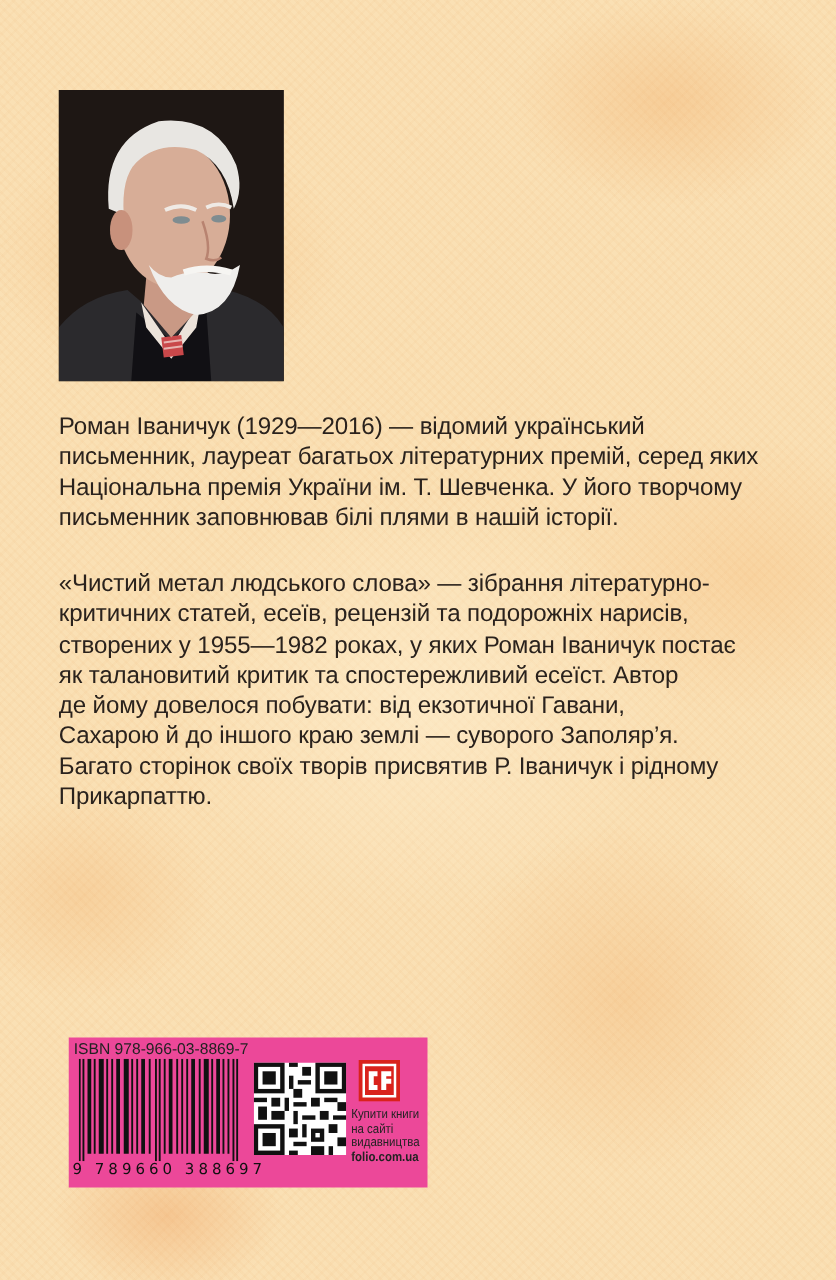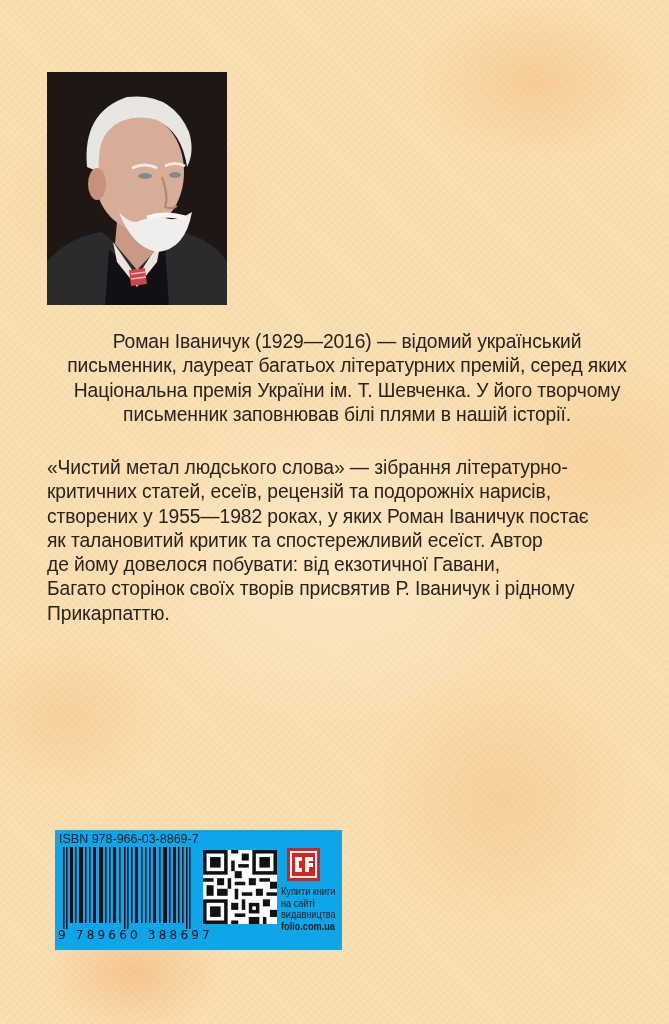--- a/index.html
+++ b/index.html
@@ -25,26 +25,26 @@
   .photo {
     position:absolute; left:47px; top:72px; width:180px; height:233px;
     background:#1e1714; overflow:hidden;
   }
   .photo svg { display:block; }
   .text-block {
     position:absolute; left:47px; width:600px;
     font-size:19.3px; line-height:24.3px; color:#2a221d;
     letter-spacing:-0.1px;
   }
-  .p1 { top:330px;text-align:center; }
+  .p1 { top:330px; }
   .p2 { top:456px; }
   .line { display:block; white-space:nowrap; }
   .isbn-box {
     position:absolute; left:55px; top:830px; width:287px; height:120px;
-    background:#0ea5e9;
+    background:#ec4899;
   }
   .isbn-text {
     position:absolute; left:4px; top:2px; font-size:12.5px; color:#222;
   }
   .barcode { position:absolute; left:8px; top:17px; }
   .barcode-digits {
     position:absolute; left:3px; top:98px; font-size:12px; letter-spacing:3.2px; color:#111;
     font-family:"DejaVu Sans", sans-serif;
   }
   .qr { position:absolute; left:148px; top:20px; }
@@ -104,20 +104,21 @@
   <span class="line">Національна премія України ім. Т. Шевченка. У його творчому</span>
   <span class="line">письменник заповнював білі плями в нашій історії.</span>
 </div>
 
 <div class="text-block p2">
   <span class="line">«Чистий метал людського слова» — зібрання літературно-</span>
   <span class="line">критичних статей, есеїв, рецензій та подорожніх нарисів,</span>
   <span class="line">створених у 1955—1982 роках, у яких Роман Іваничук постає</span>
   <span class="line">як талановитий критик та спостережливий есеїст.  Автор</span>
   <span class="line">де йому довелося побувати: від екзотичної Гавани,</span>
+  <span class="line">Сахарою й до іншого краю землі — суворого Заполяр’я.</span>
   <span class="line">Багато сторінок своїх творів присвятив Р. Іваничук і рідному</span>
   <span class="line">Прикарпаттю.</span>
 </div>
 
 <div class="isbn-box">
   <div class="isbn-text">ISBN 978-966-03-8869-7</div>
   <svg class="barcode" width="128" height="82" viewBox="0 0 128 82">
     <g fill="#111">
       <rect x="0" y="0" width="1.5" height="82"></rect>
         <rect x="3" y="0" width="1.5" height="82"></rect>

